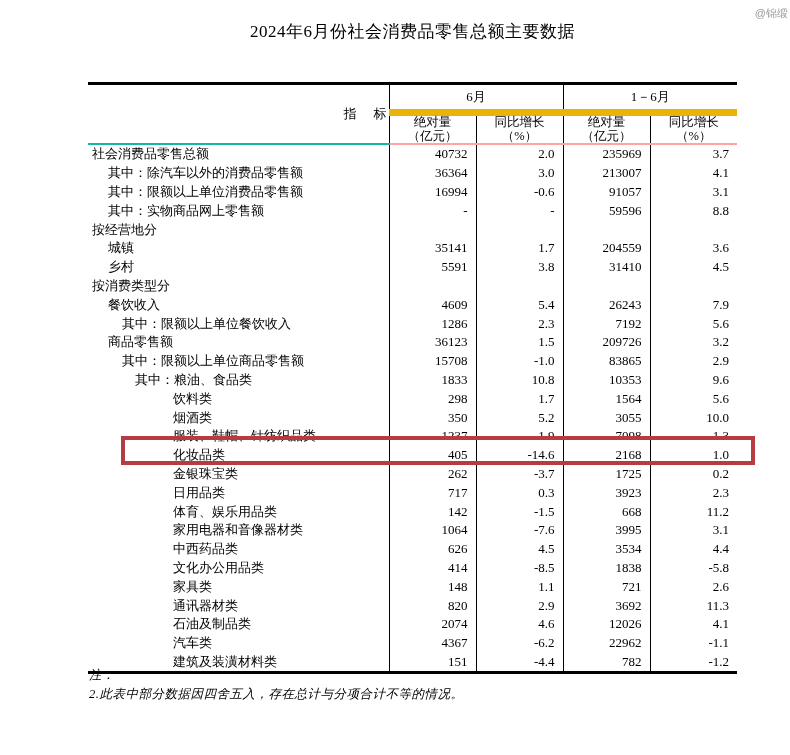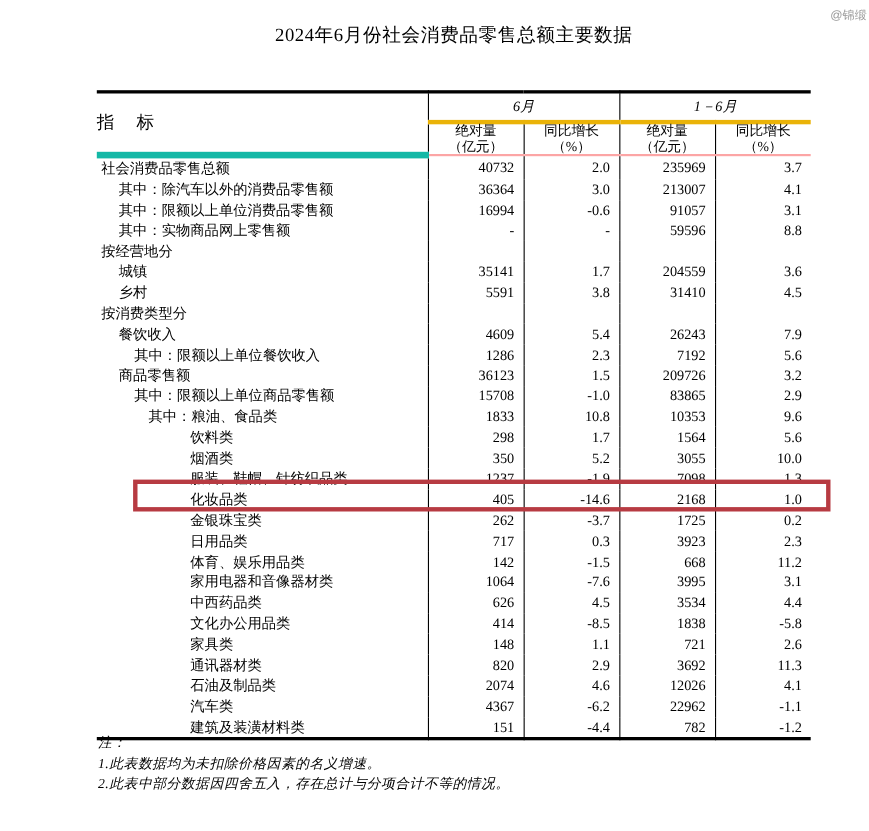--- a/index.html
+++ b/index.html
@@ -29,24 +29,24 @@
     border-bottom: 3px solid #000;
     font-size: 13px;
   }
   col.c-ind  { width: 301px; }
   col.c-num  { width: 87px; }
   th { font-weight: normal; padding: 0; }
   td { padding: 0; }
   .br { border-right: 1px solid #000; }
   .h-ind {
     border-right: 1px solid #000;
-    border-bottom: 6px solid #14b8a6;
-    text-align: left; font-size: 16px; letter-spacing: 2px;
-  }
-  .h-grp { border-bottom: 4px solid #eab308; height: 24px; text-align: center; font-style: italic; }
+    border-bottom: 2px solid #14b8a6;
+    text-align: right; font-size: 13px; letter-spacing: 2px;
+  }
+  .h-grp { border-bottom: 7px solid #eab308; height: 24px; text-align: center; }
   .h-sub {
     border-bottom: 2px solid #fca5a5;
     height: 27px; text-align: center; line-height: 1.08; font-size: 12.5px;
   }
   tbody td { height: 18.8px; vertical-align: middle; }
   td.label { text-align: left; white-space: nowrap; overflow: hidden; margin-left: 45px; }
   td.num   { text-align: right; padding-right: 8px; font-size: 13px; }
   .ind0 { padding-left: 4px; }
   .ind1 { padding-left: 20px; }
   .ind2 { padding-left: 34px; }
@@ -291,15 +291,14 @@
           <td class="num br">782</td>
           <td class="num">-1.2</td>
         </tr>
       </tbody>
   </table>
   <div class="hl-box"></div>
 </div>
 
 <div class="notes">
   <div>注：</div>
-  <div>1.此表数据均为未扣除价格因素的名义增速。</div>
   <div>2.此表中部分数据因四舍五入，存在总计与分项合计不等的情况。</div>
 </div>
 
 </body></html>

